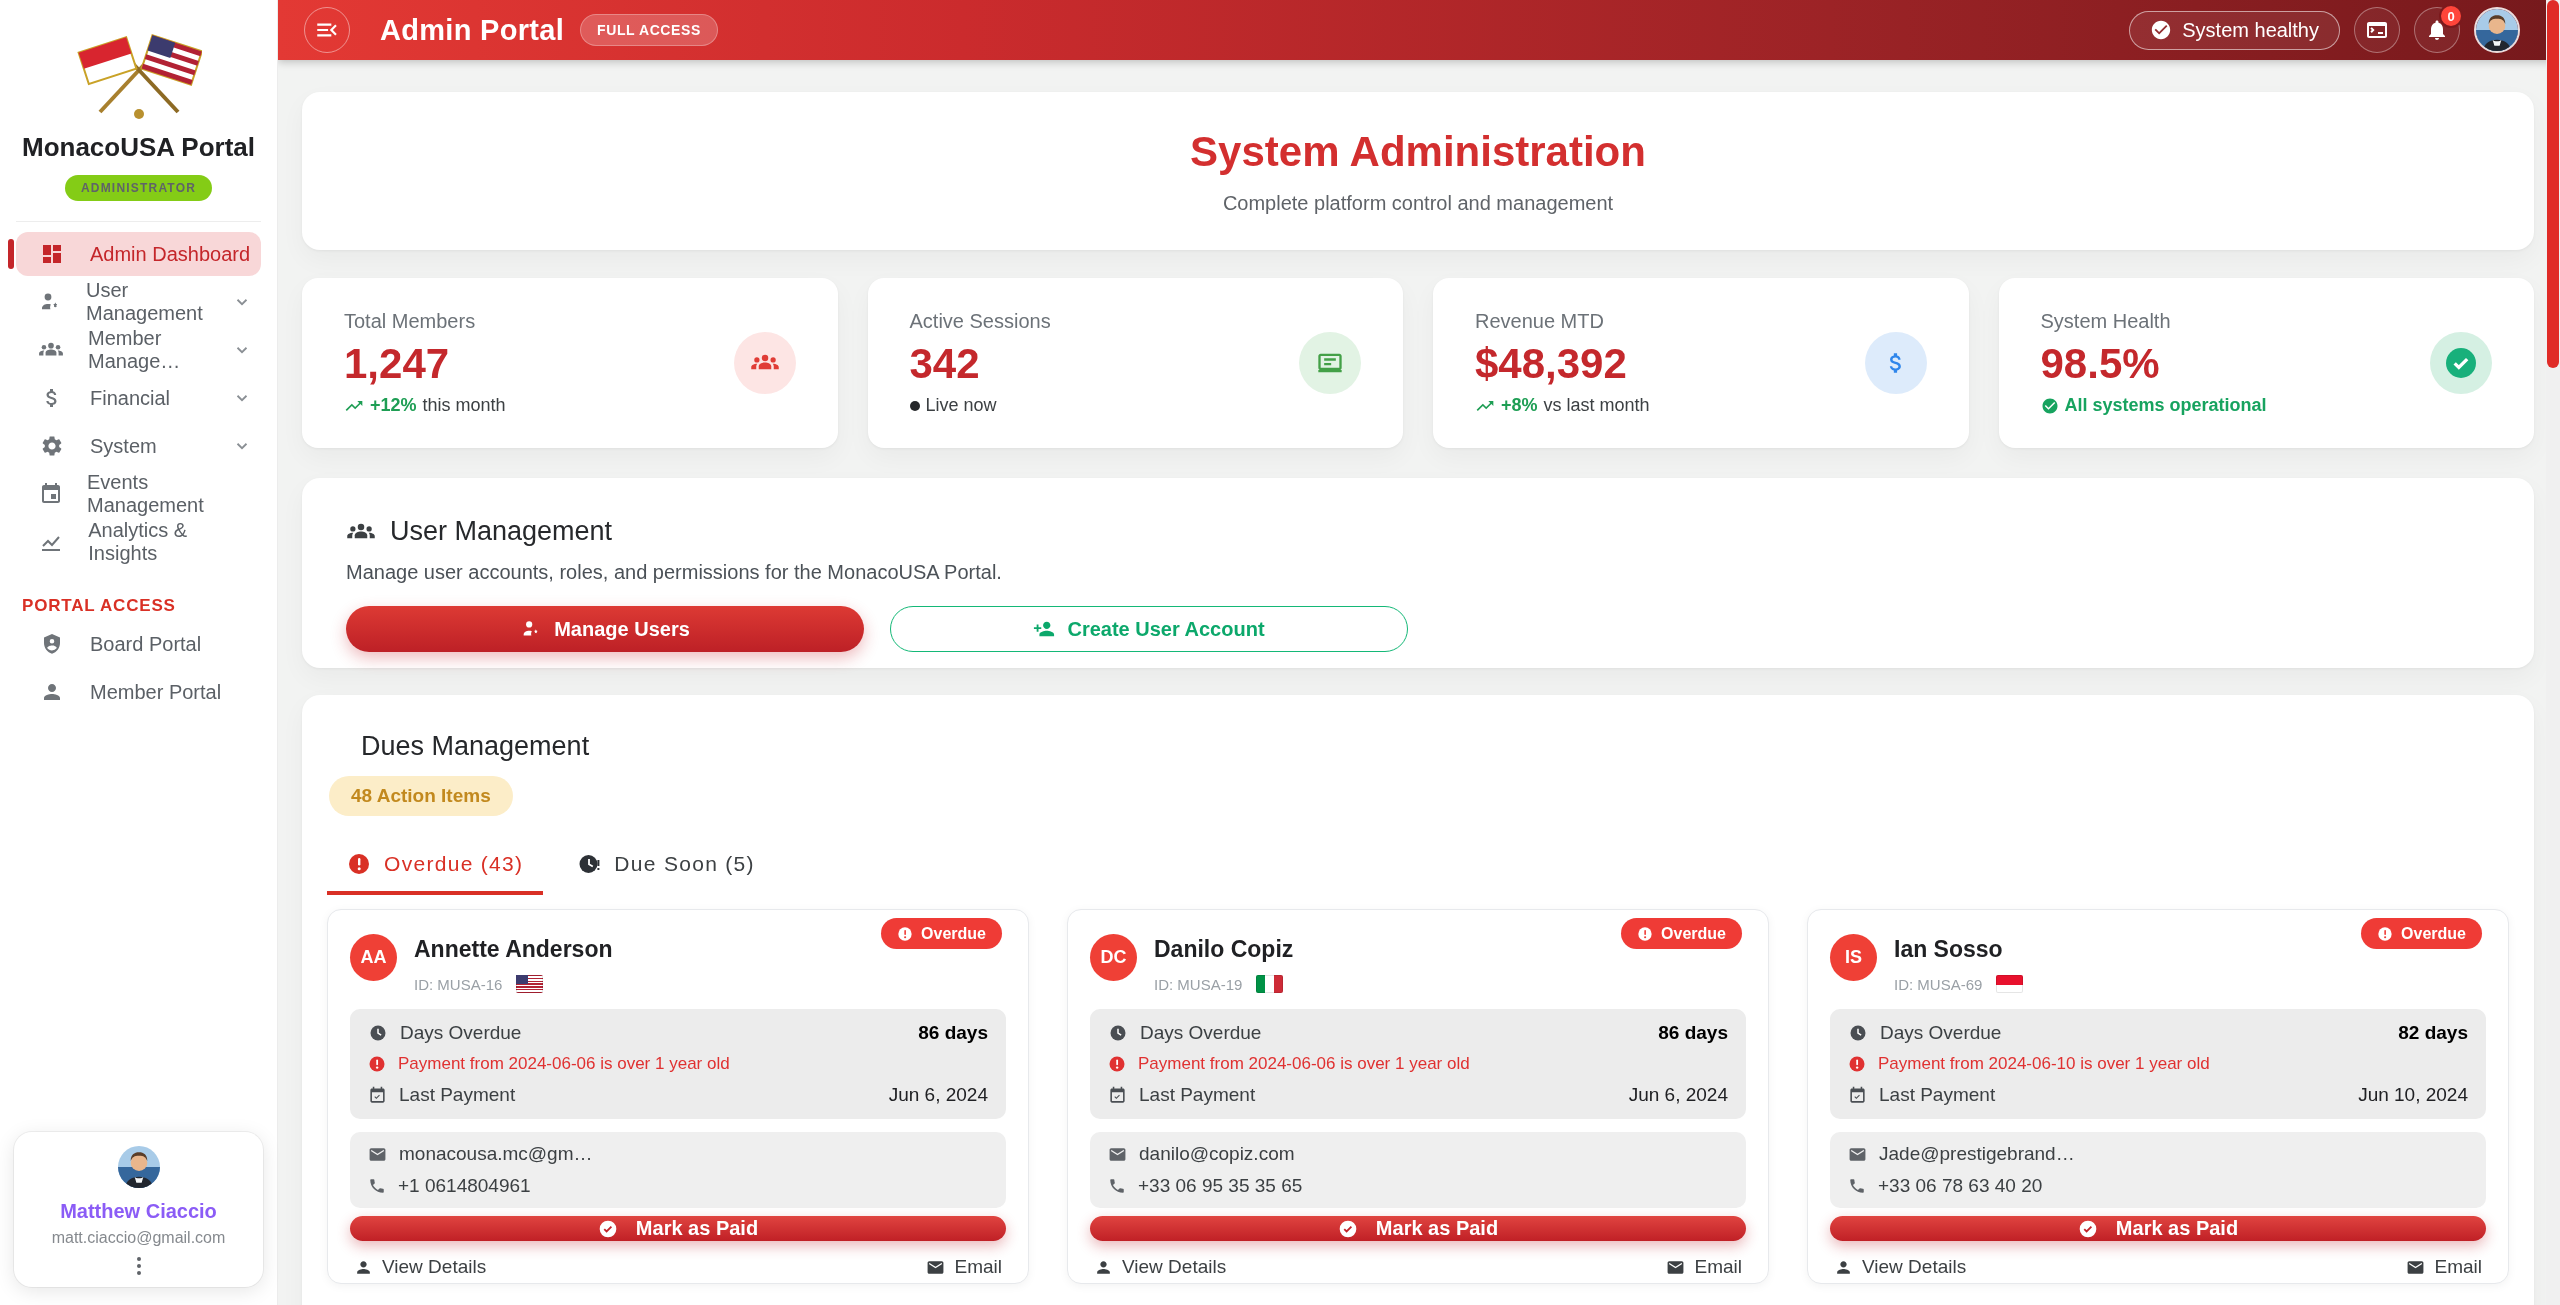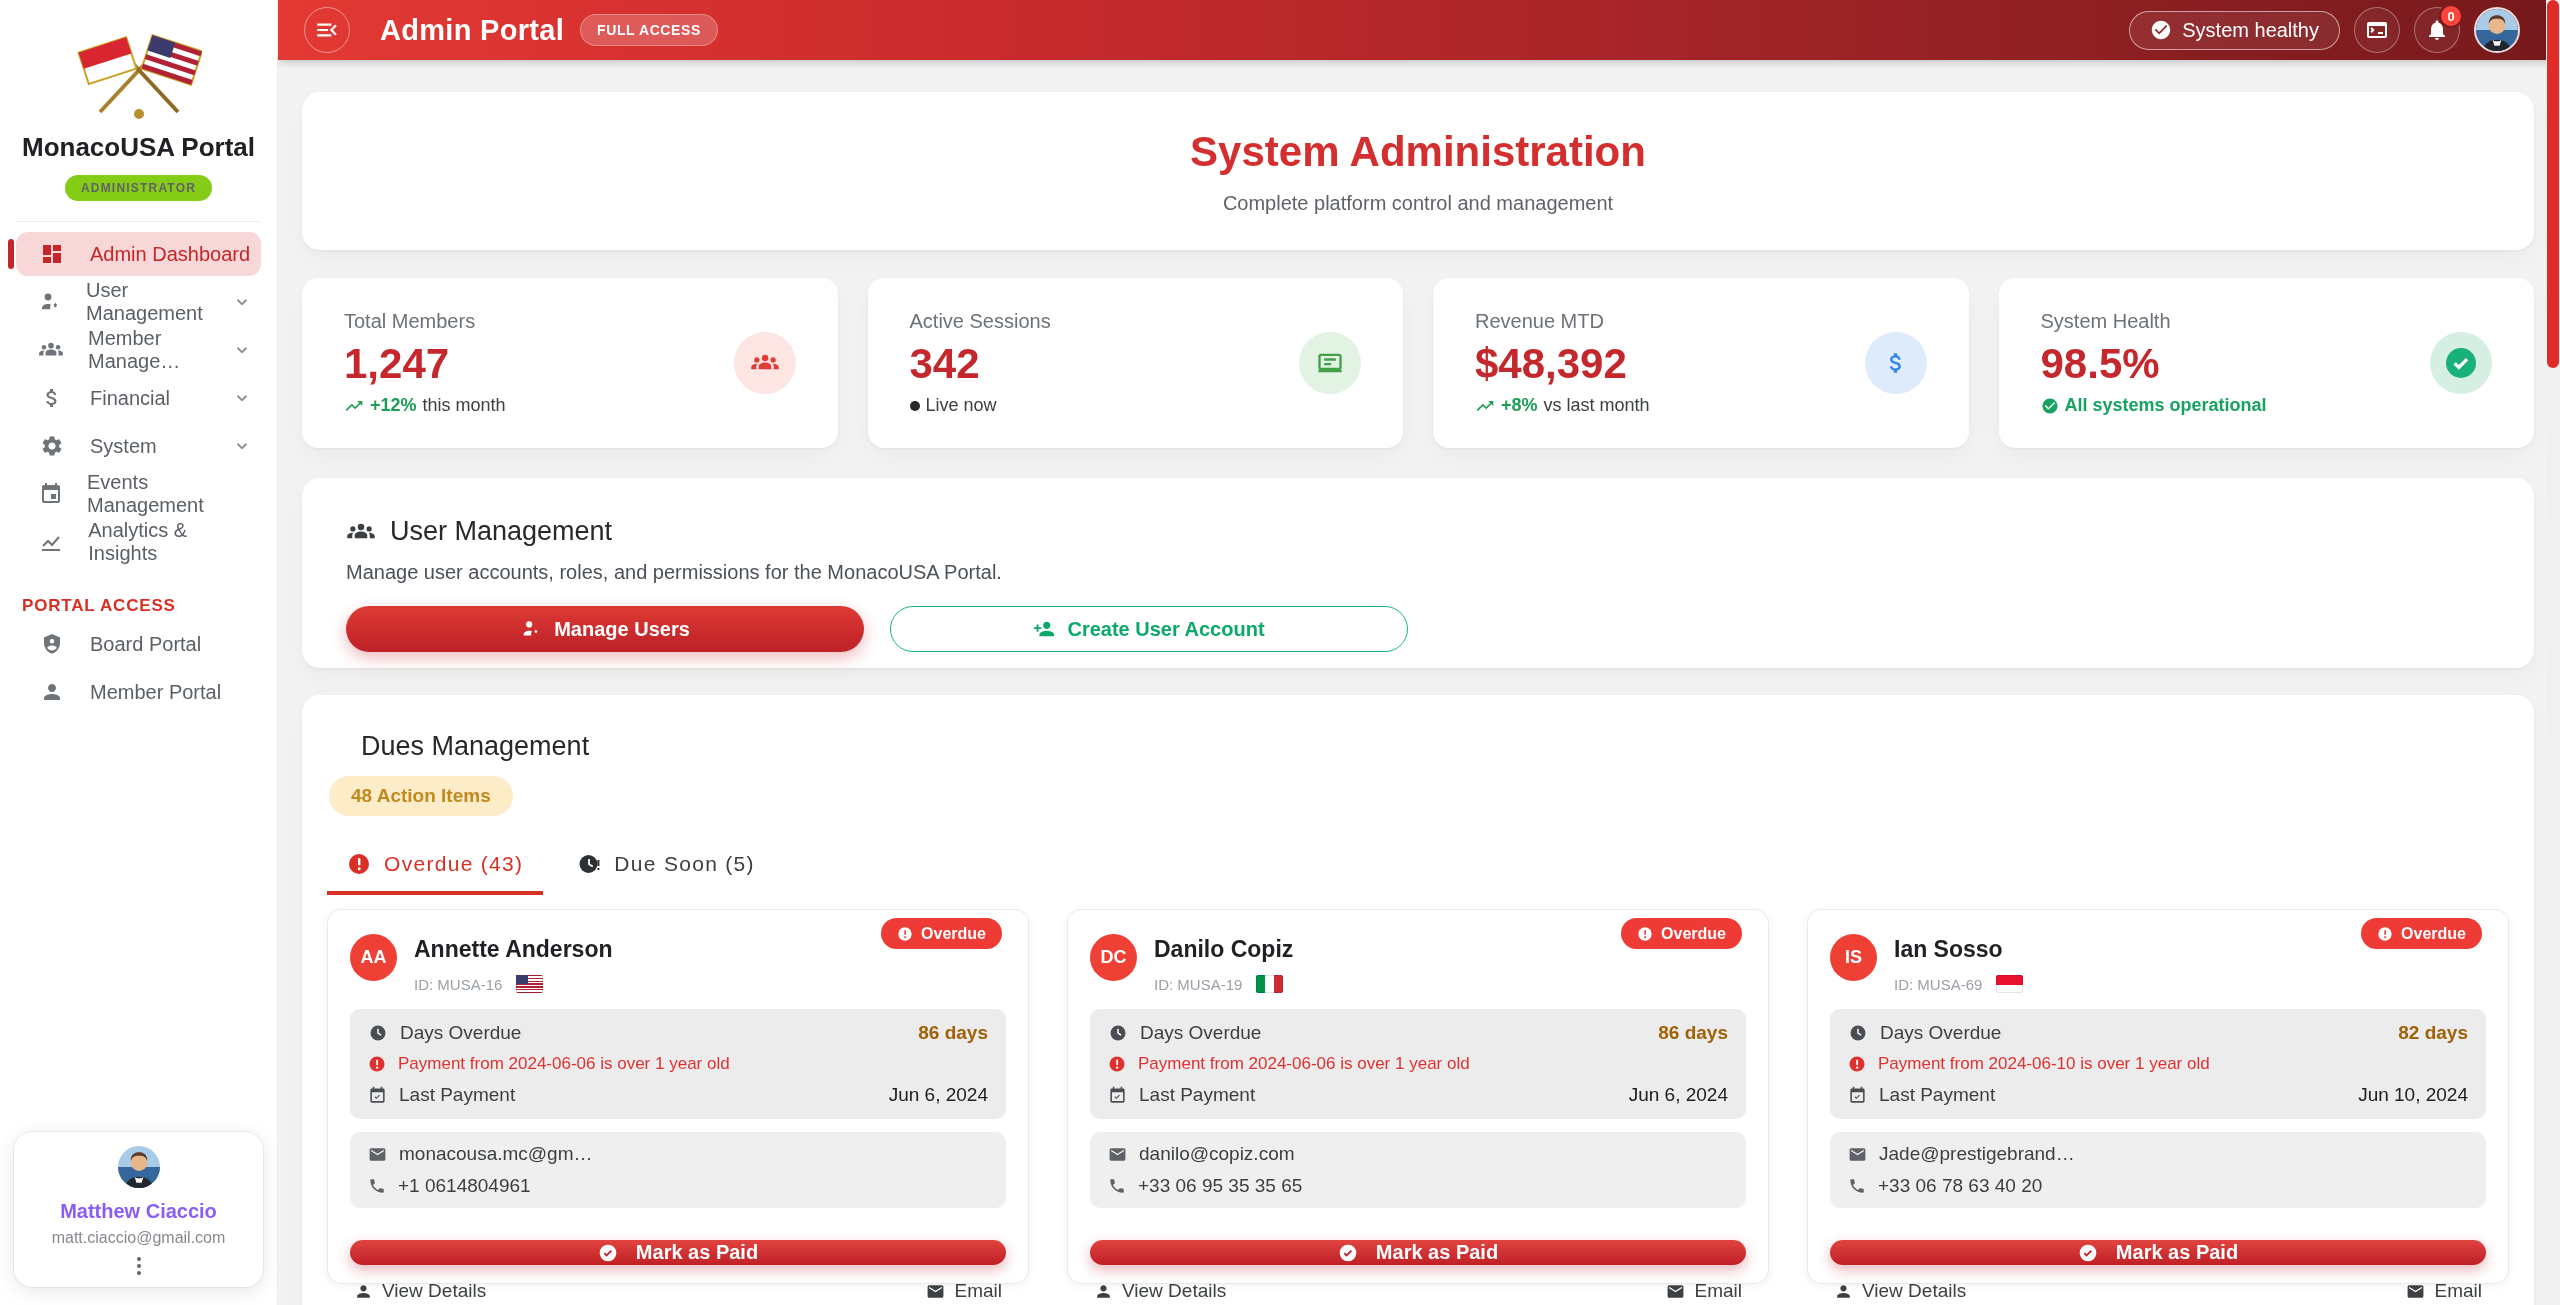--- a/index.html
+++ b/index.html
@@ -116,26 +116,26 @@
   .flag-it { background:linear-gradient(90deg,#009246 0 33.3%,#fff 33.3% 66.6%,#ce2b37 66.6%); }
   .flag-mc { background:linear-gradient(180deg,#e8112d 0 58%,#fff 58%); }
   .mc-badge { position:absolute; top:8px; right:26px; height:31px; padding:0 16px; border-radius:999px;
               background:#ef3b36; color:#fff; font-size:16px; font-weight:700;
               display:flex; align-items:center; gap:8px;justify-content:center; }
   .mc-info { margin-top:16px; background:#ececec; border-radius:10px; padding:12px 18px;
              display:flex; flex-direction:column; gap:7px; font-size:19px; color:#3c4043; }
   .mrow { display:flex; align-items:center; gap:12px; min-height:24px; }
   .mrow .right { margin-left:auto; }
   .mrow .g-ic { color:#5f6368; display:flex; }
-  .days-red { color:#a16207; font-weight:700; }
+  .days-red { color:#000000; font-weight:700; }
   .mrow.warn { color:#e03131; font-size:17px;text-align:right; }
   .pay-date { color:#202124; }
   .mc-contact { margin-top:13px; background:#efefef; border-radius:10px; padding:10px 18px;
              display:flex; flex-direction:column; gap:8px; font-size:19px; color:#3c4043; }
-  .mc-pay { margin-top:32px; height:42px; border:none; border-radius:999px; color:#fff; font-weight:700;
+  .mc-pay { margin-top:8px; height:42px; border:none; border-radius:999px; color:#fff; font-weight:700;
             font-size:20px; display:flex; align-items:center; justify-content:center; gap:18px; cursor:pointer;
             background:linear-gradient(180deg,#e04440,#c02026); box-shadow:0 5px 14px rgba(190,30,40,0.32);
             font-family:"Liberation Sans", sans-serif; }
   .mc-foot { margin-top:auto; display:flex; justify-content:space-between; align-items:center;
              padding:15px 4px 16px; font-size:19px; color:#3c4043; }
   .mc-link { display:flex; align-items:center; gap:9px; cursor:pointer; color:#3c4043; text-decoration:none; }
 
   
   .scrollbar { position:absolute; right:0; top:0; width:14px; height:100%; background:#f0f0f0; z-index:9; }
   .scroll-thumb { position:absolute; left:1px; right:1px; top:0; height:368px; background:#e02b27; border-radius:6px; }

